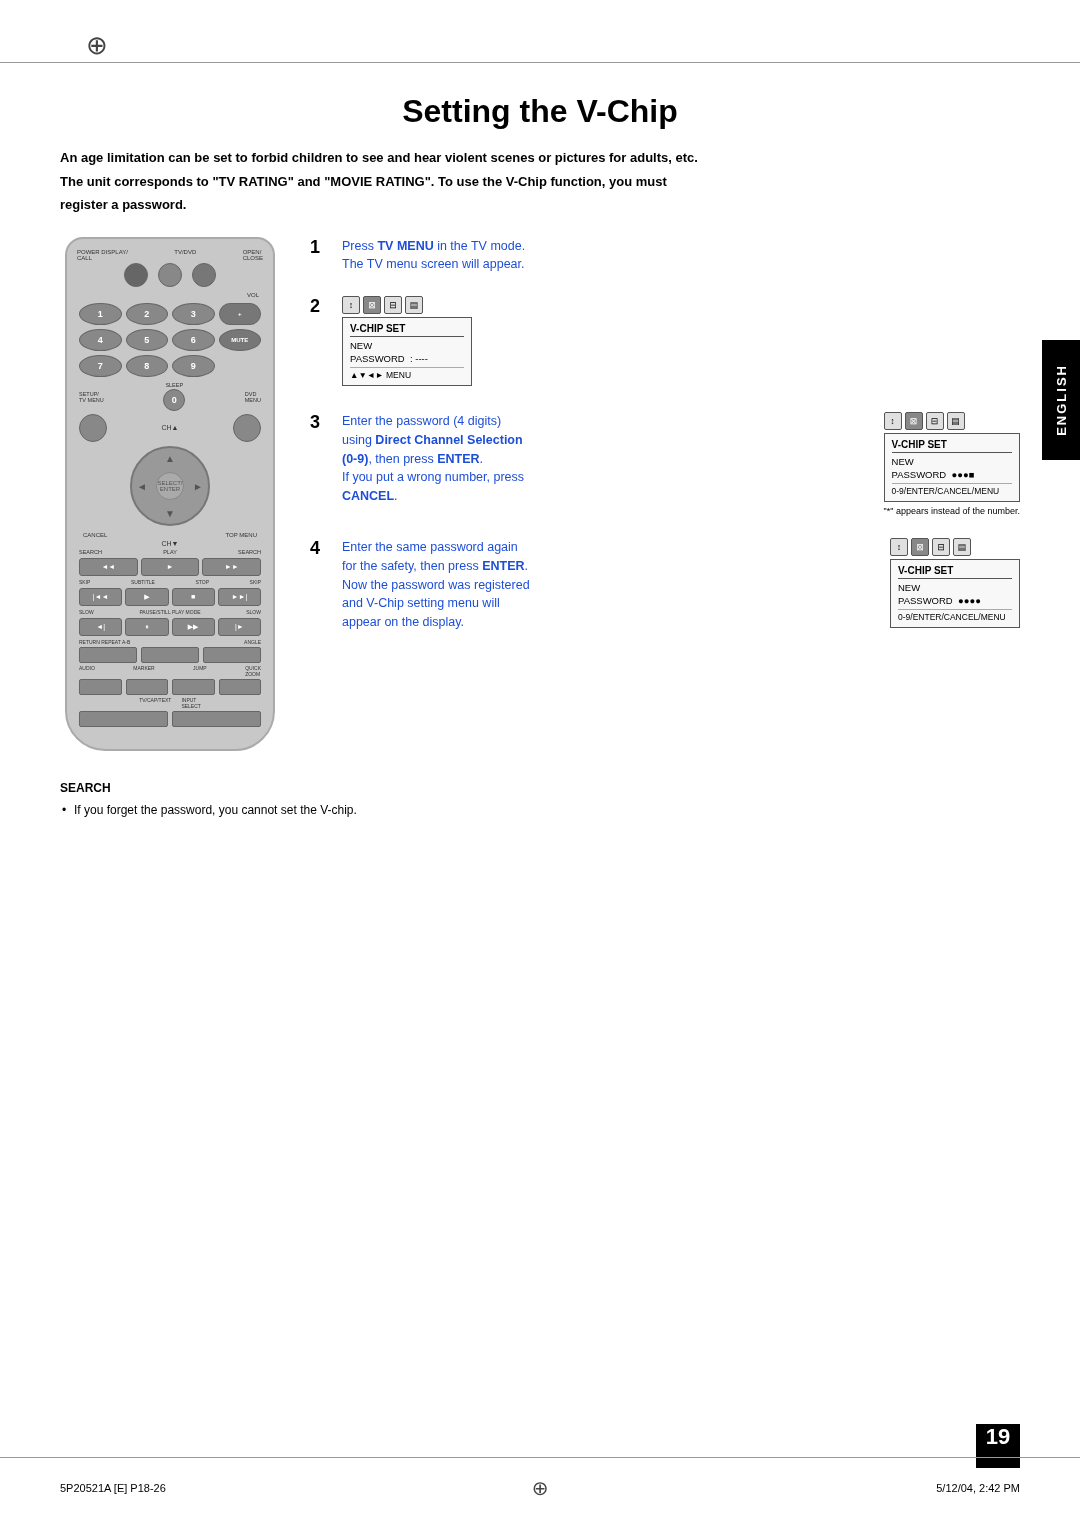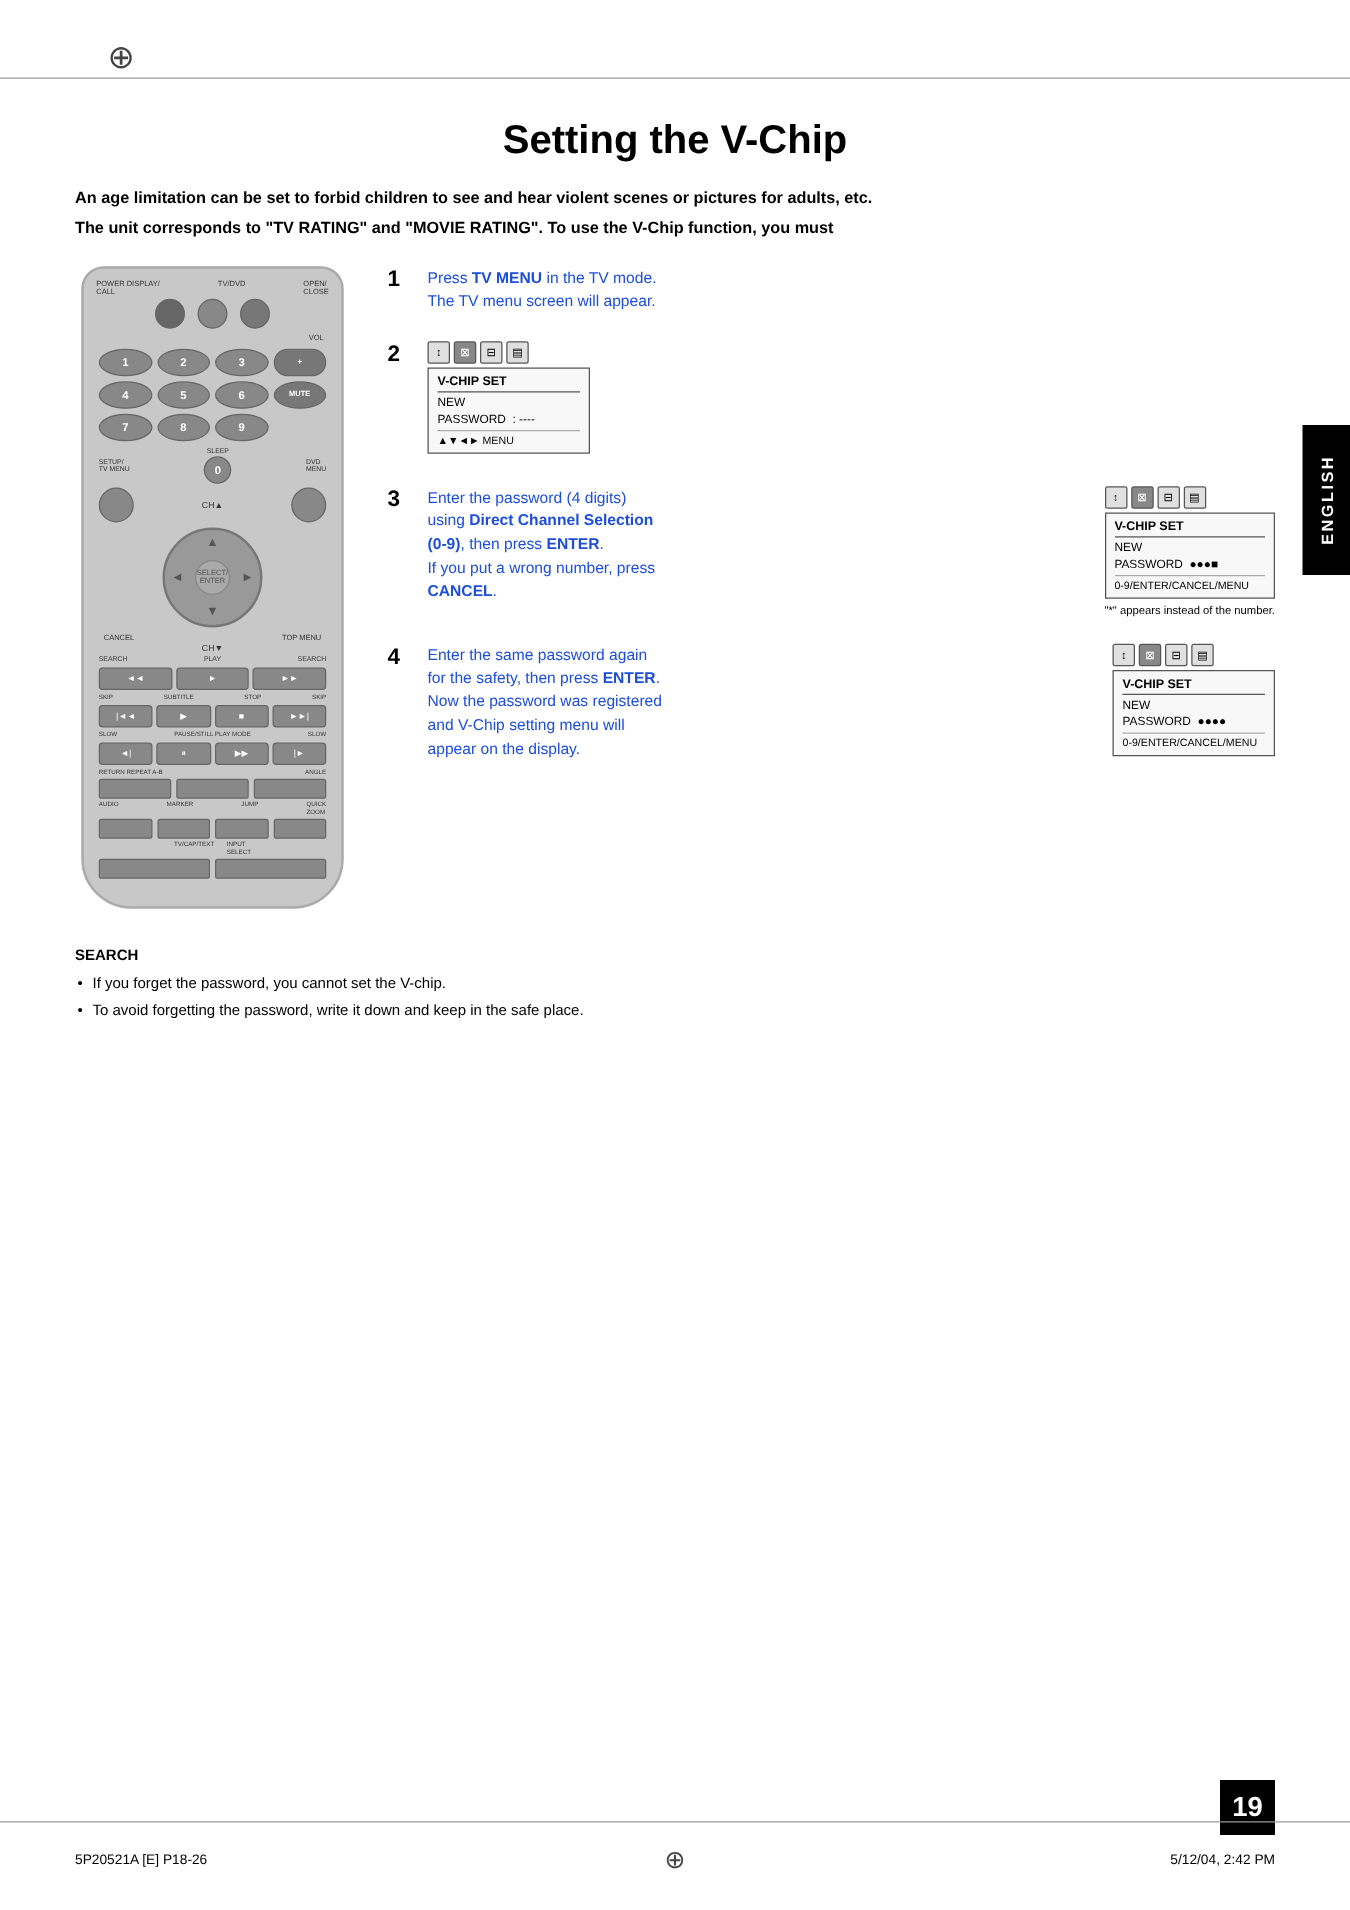--- a/index.html
+++ b/index.html
@@ -250,21 +250,21 @@
     
     .page-number-box {
       position: absolute;
       bottom: 60px;
       right: 60px;
       width: 44px;
       height: 44px;
       background: #000;
       color: #fff;
       display: flex;
-      align-items: center;
+      align-items: flex-start;
       justify-content: center;
       font-size: 22px;
       font-weight: bold;
     }
 
     
     .remote-svg-container {
       width: 210px;
       background: #c8c8c8;
       border-radius: 18px 18px 40px 40px;
@@ -441,20 +441,21 @@
     <div class="color-bar" style="background:#ffccdd;"></div>
   </div>
 </div>
 <div class="thin-line"></div>
 
 <h1 class="page-title">Setting the V-Chip</h1>
 
 <div class="intro-text">
   <p><b>An age limitation can be set to forbid children to see and hear violent scenes or pictures for adults, etc.</b></p>
   <p><b>The unit corresponds to "TV RATING" and "MOVIE RATING". To use the V-Chip function, you must</b></p>
+  <p><b>register a password.</b></p>
 </div>
 
 <div class="english-tab">
   <span>ENGLISH</span>
 </div>
 
 <div class="main-content">
 
   <div class="remote-area">
     <div class="remote-svg-container">
@@ -668,21 +669,20 @@
         </div>
       </div>
     </div>
 
   </div>
 </div>
 
 <div class="notes-section">
   <div class="notes-title">SEARCH</div>
   <div class="notes-item">If you forget the password, you cannot set the V-chip.</div>
-  <div class="notes-item">To avoid forgetting the password, write it down and keep in the safe place.</div>
 </div>
 
 <div class="page-number-box">
   <span>19</span>
 </div>
 
 <div style="position:absolute;bottom:70px;left:0;right:0;height:1px;background:#999;"></div>
 
 <div class="footer">
   <div class="footer-left">5P20521A [E] P18-26</div>

